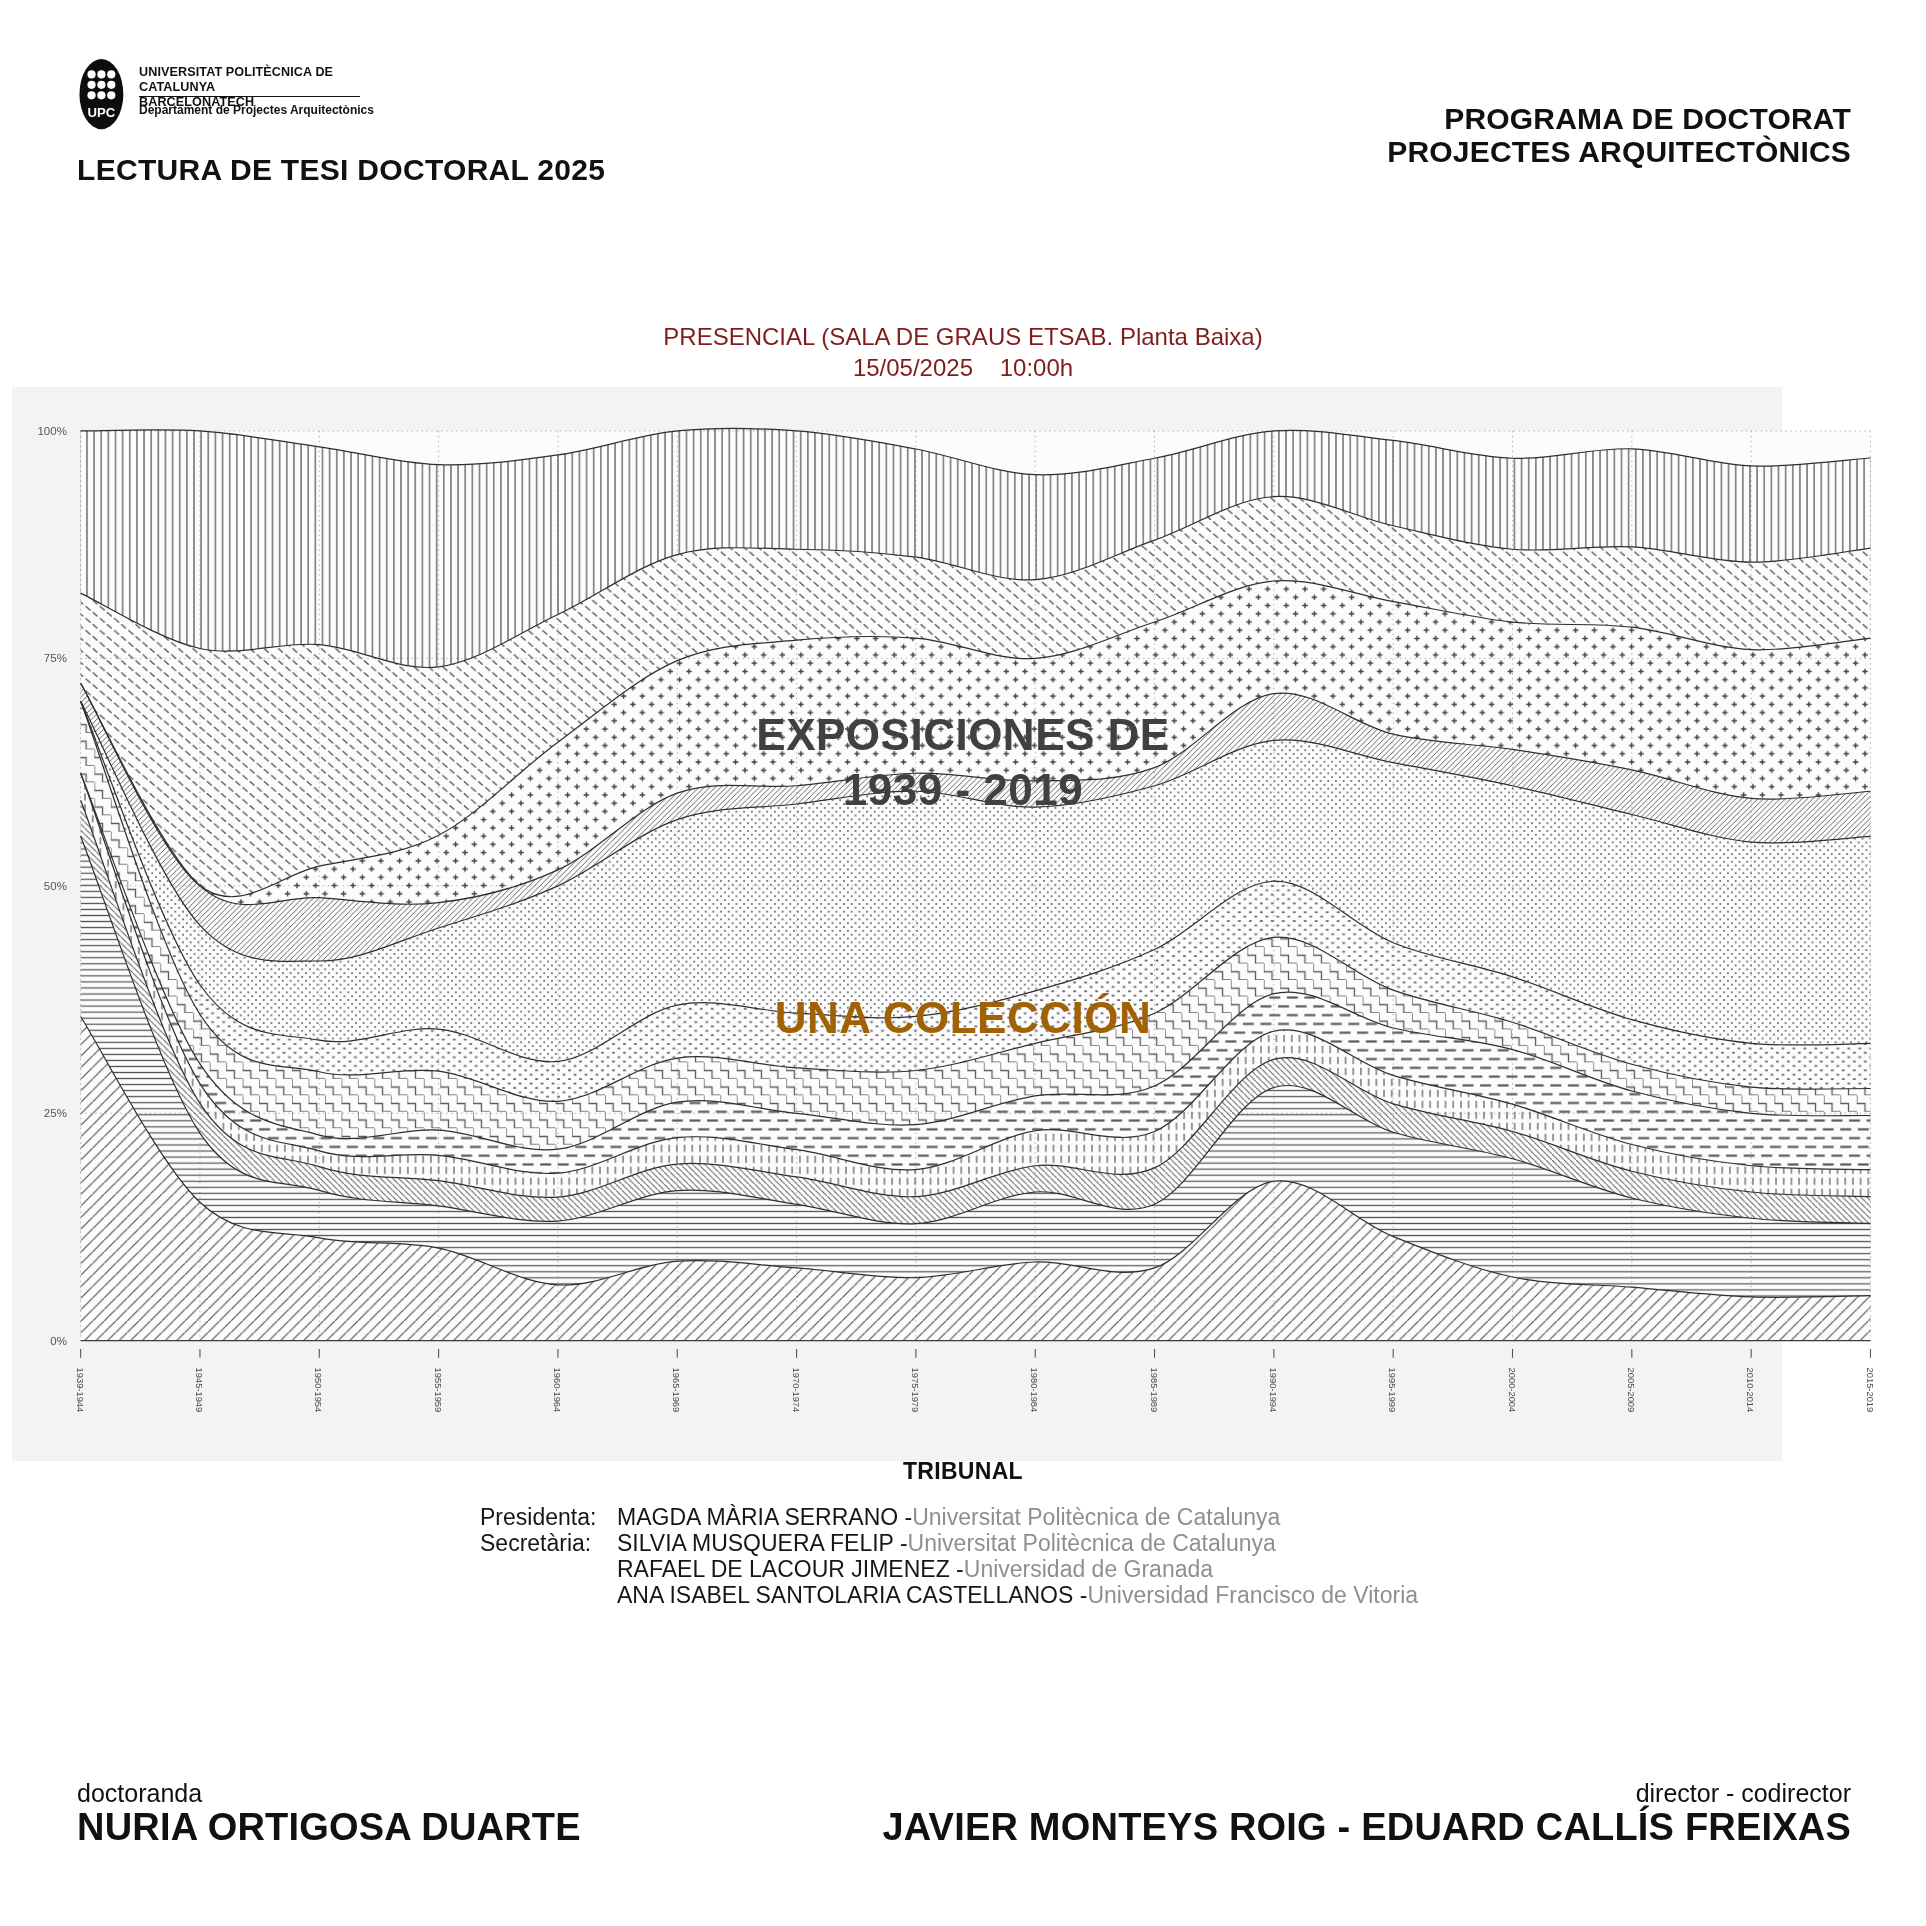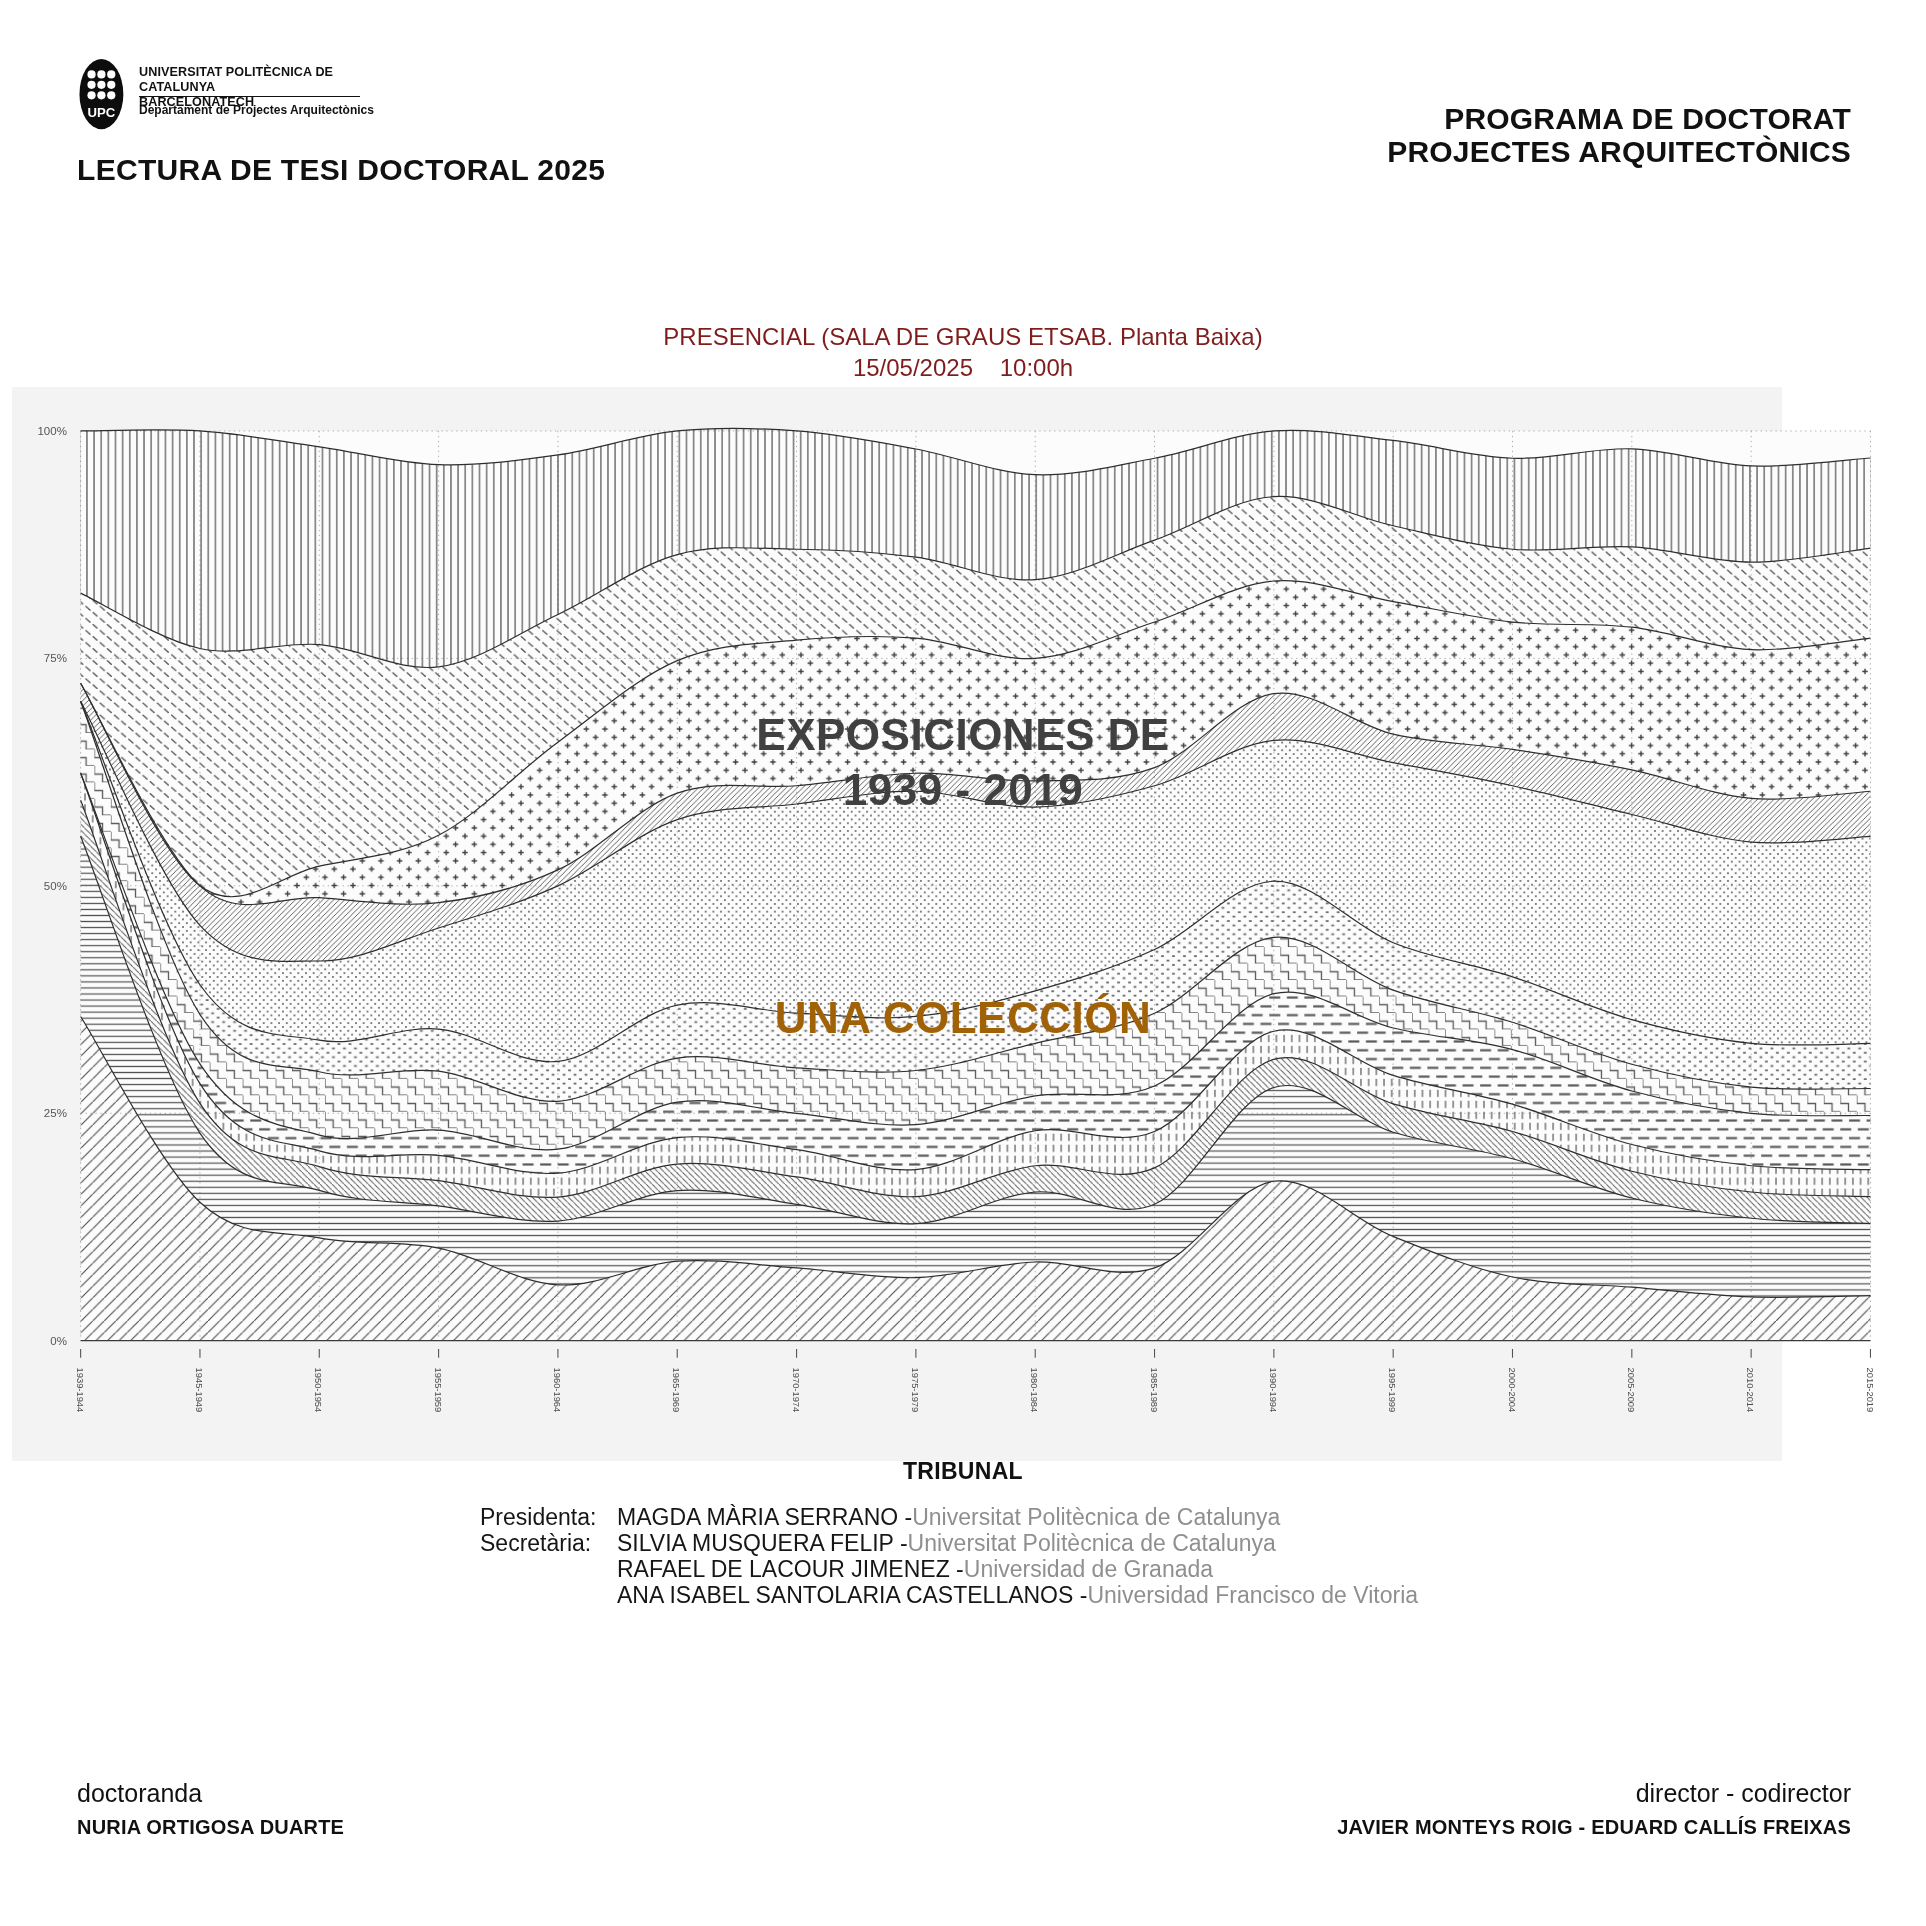--- a/index.html
+++ b/index.html
@@ -30,21 +30,21 @@
   .poster-title{left:0;right:0;top:707px;text-align:center;font-size:44px;font-weight:bold;line-height:55px;color:#404040;letter-spacing:0.5px;}
   .poster-subtitle{left:0;right:0;top:993px;text-align:center;font-size:44px;font-weight:bold;color:#a16207;letter-spacing:0.5px;}
   
   .tribunal-heading{left:0;right:0;top:1458px;text-align:center;font-size:23px;font-weight:bold;letter-spacing:0.3px;}
   .tribunal-list{left:480px;top:1504px;font-size:23px;line-height:26px;color:#161616;}
   .trib-row{display:flex;}
   .trib-role{display:inline-block;width:137px;flex:0 0 137px;}
   .trib-aff{color:#8f8f8f;}
   
   .foot-left{left:77px;top:1779px;font-size:25px;line-height:28.6px;}
-  .foot-left .name, .foot-right .name{font-size:20px;font-weight:bold;margin-top:5.5px;letter-spacing:0.2px;}
+  .foot-left .name, .foot-right .name{font-size:38px;font-weight:bold;margin-top:5.5px;letter-spacing:0.2px;}
   .foot-right{right:75px;top:1779px;text-align:right;font-size:25px;line-height:28.6px;}
 </style>
 </head>
 <body>
 
 <div class="abs logo-block">
   <svg class="logo-svg" width="51" height="74" viewBox="0 0 92 135">
     <ellipse cx="44" cy="66" rx="40" ry="64" fill="#0d0d0d"></ellipse>
     <g fill="#ffffff">
       <circle cx="26" cy="30" r="7.5"></circle>

